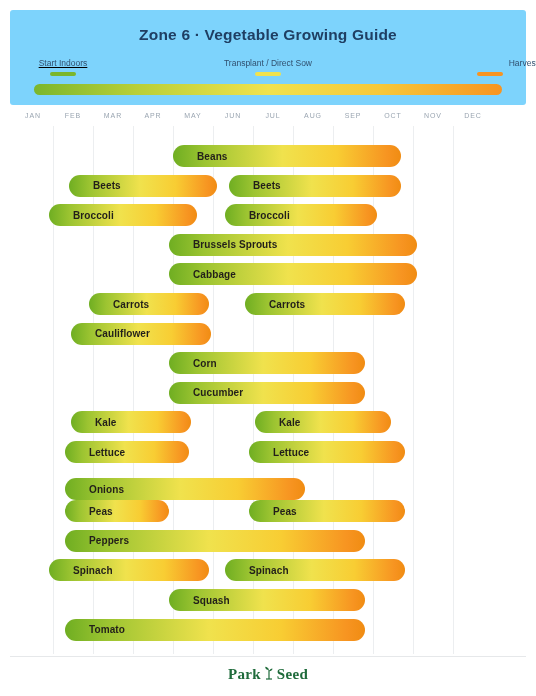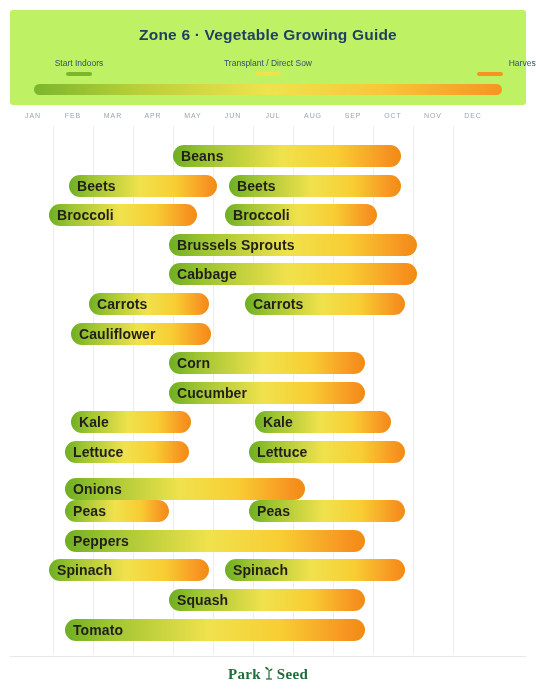--- a/index.html
+++ b/index.html
@@ -19,21 +19,21 @@
     overflow: hidden;
   }
 
   
   .header-card {
     position: absolute;
     left: 10px;
     top: 10px;
     width: 516px;
     height: 95px;
-    background: #bef264;
+    background: #7dd3fc;
     border-radius: 3px;
   }
   .chart-title {
     position: absolute;
     left: 0;
     top: 16px;
     width: 516px;
     text-align: center;
     font-size: 15.5px;
     font-weight: bold;
@@ -56,21 +56,21 @@
     color: #31506f;
     white-space: nowrap;
     line-height: 11px;
   }
   .legend-swatch {
     margin: 3px auto 0;
     width: 26px;
     height: 3.5px;
     border-radius: 2px;
   }
-  .legend-item.start  { left: 21px;   width: 96px; }
+  .legend-item.start  { left: 5px;   width: 96px; text-decoration: underline; }
   .legend-item.mid    { left: 182px; width: 152px; }
   .legend-item.harvest{ left: 432px; width: 96px; text-align: right; }
 
   .legend-bar {
     position: absolute;
     left: 24px;
     top: 74px;
     width: 468px;
     height: 11px;
     border-radius: 6px;
@@ -113,24 +113,24 @@
   .row { position: absolute; left: 0; width: 536px; height: 22px; }
   .bar {
     position: absolute;
     top: 0;
     height: 22px;
     border-radius: 11px;
     display: flex;
     align-items: center;
   }
   .bar-label {
-    font-size: 14px;
+    font-size: 10px;
     font-weight: bold;
     color: #221f1a;
-    padding-left: 8px;
+    padding-left: 24px;
     white-space: nowrap;
     letter-spacing: 0.1px;
   }
 
   
   .footer-rule {
     position: absolute;
     left: 10px;
     top: 656px;
     width: 516px;

